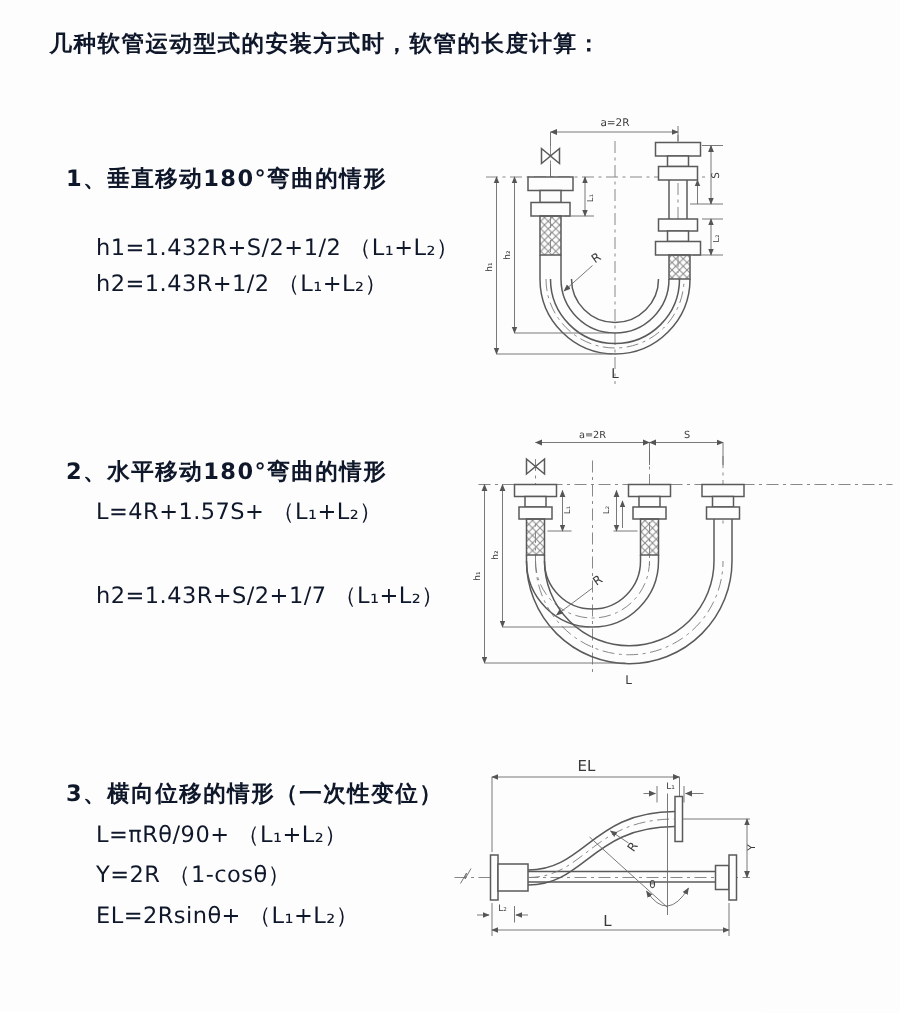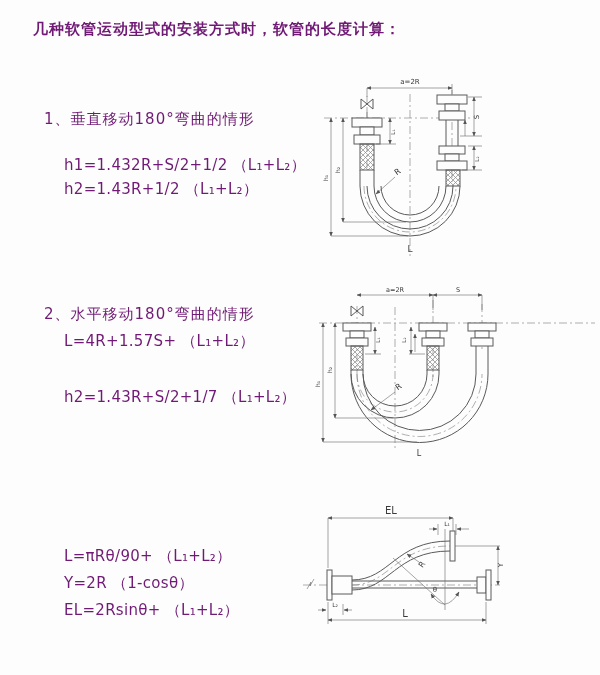--- a/index.html
+++ b/index.html
@@ -1,21 +1,21 @@
 <!DOCTYPE html>
 <html><head>
 <meta charset="utf-8">
 <style>
   html,body { margin:0; padding:0; background:#ffffff; }
   .page {
     position:relative; width:600px; height:675px; background:#fdfdfd;
-    font-family:"DejaVu Sans","Liberation Sans",sans-serif; color:#701a75; overflow:hidden;
+    font-family:"DejaVu Sans","Liberation Sans",sans-serif; color:#0f172a; overflow:hidden;
   }
   .title { position:absolute; left:33px; top:20px; font-size:15px; font-weight:bold; letter-spacing:1px; }
-  .heading { position:absolute; left:44px; font-size:15px; font-weight:normal; letter-spacing:1px; }
+  .heading { position:absolute; left:44px; font-size:15px; font-weight:bold; letter-spacing:1px; }
   .formula { position:absolute; left:64px; font-size:15px; letter-spacing:0.3px; }
   svg.diagram { position:absolute; }
   svg text { fill:#3a3a3a; font-family:"DejaVu Sans",sans-serif; }
   .ln  { stroke:#5a5a5a; stroke-width:1; fill:none; }
   .thin{ stroke:#6a6a6a; stroke-width:0.6; fill:none; }
   .cl  { stroke:#7a7a7a; stroke-width:0.6; fill:none; stroke-dasharray:8 3 2 3; }
   .fit { stroke:#5a5a5a; stroke-width:1; fill:#fdfdfd; }
   .braid { stroke:#5a5a5a; stroke-width:1; fill:url(#braid); }
 </style>
 </head>
@@ -208,20 +208,21 @@
       <text x="91" y="58" font-size="5.5" text-anchor="middle" transform="rotate(-90 91 58)">L₂</text>
     </g>
 
     <g>
       <line class="thin" x1="80" y1="110" x2="56" y2="128" marker-end="url(#arr)"></line>
       <text x="85" y="107" font-size="8" text-anchor="middle" transform="rotate(-35 85 107)">R</text>
     </g>
     <text x="104" y="174" font-size="8" text-anchor="middle">L</text>
   </svg>
 
+  <div class="heading" style="top:520px">3、横向位移的情形（一次性变位）</div>
   <div class="formula" style="top:547px">L=πRθ/90+ （L₁+L₂）</div>
   <div class="formula" style="top:574px">Y=2R （1-cosθ）</div>
   <div class="formula" style="top:601px">EL=2Rsinθ+ （L₁+L₂）</div>
 
   <svg class="diagram" style="left:295px; top:498px" width="305" height="155" viewBox="0 0 305 155">
     <line class="cl" x1="8" y1="87" x2="205" y2="87"></line>
 
     <g>
       <line class="thin" x1="33" y1="20" x2="158" y2="20" marker-start="url(#arr)" marker-end="url(#arr)"></line>
       <line class="thin" x1="33" y1="20" x2="33" y2="70"></line>

